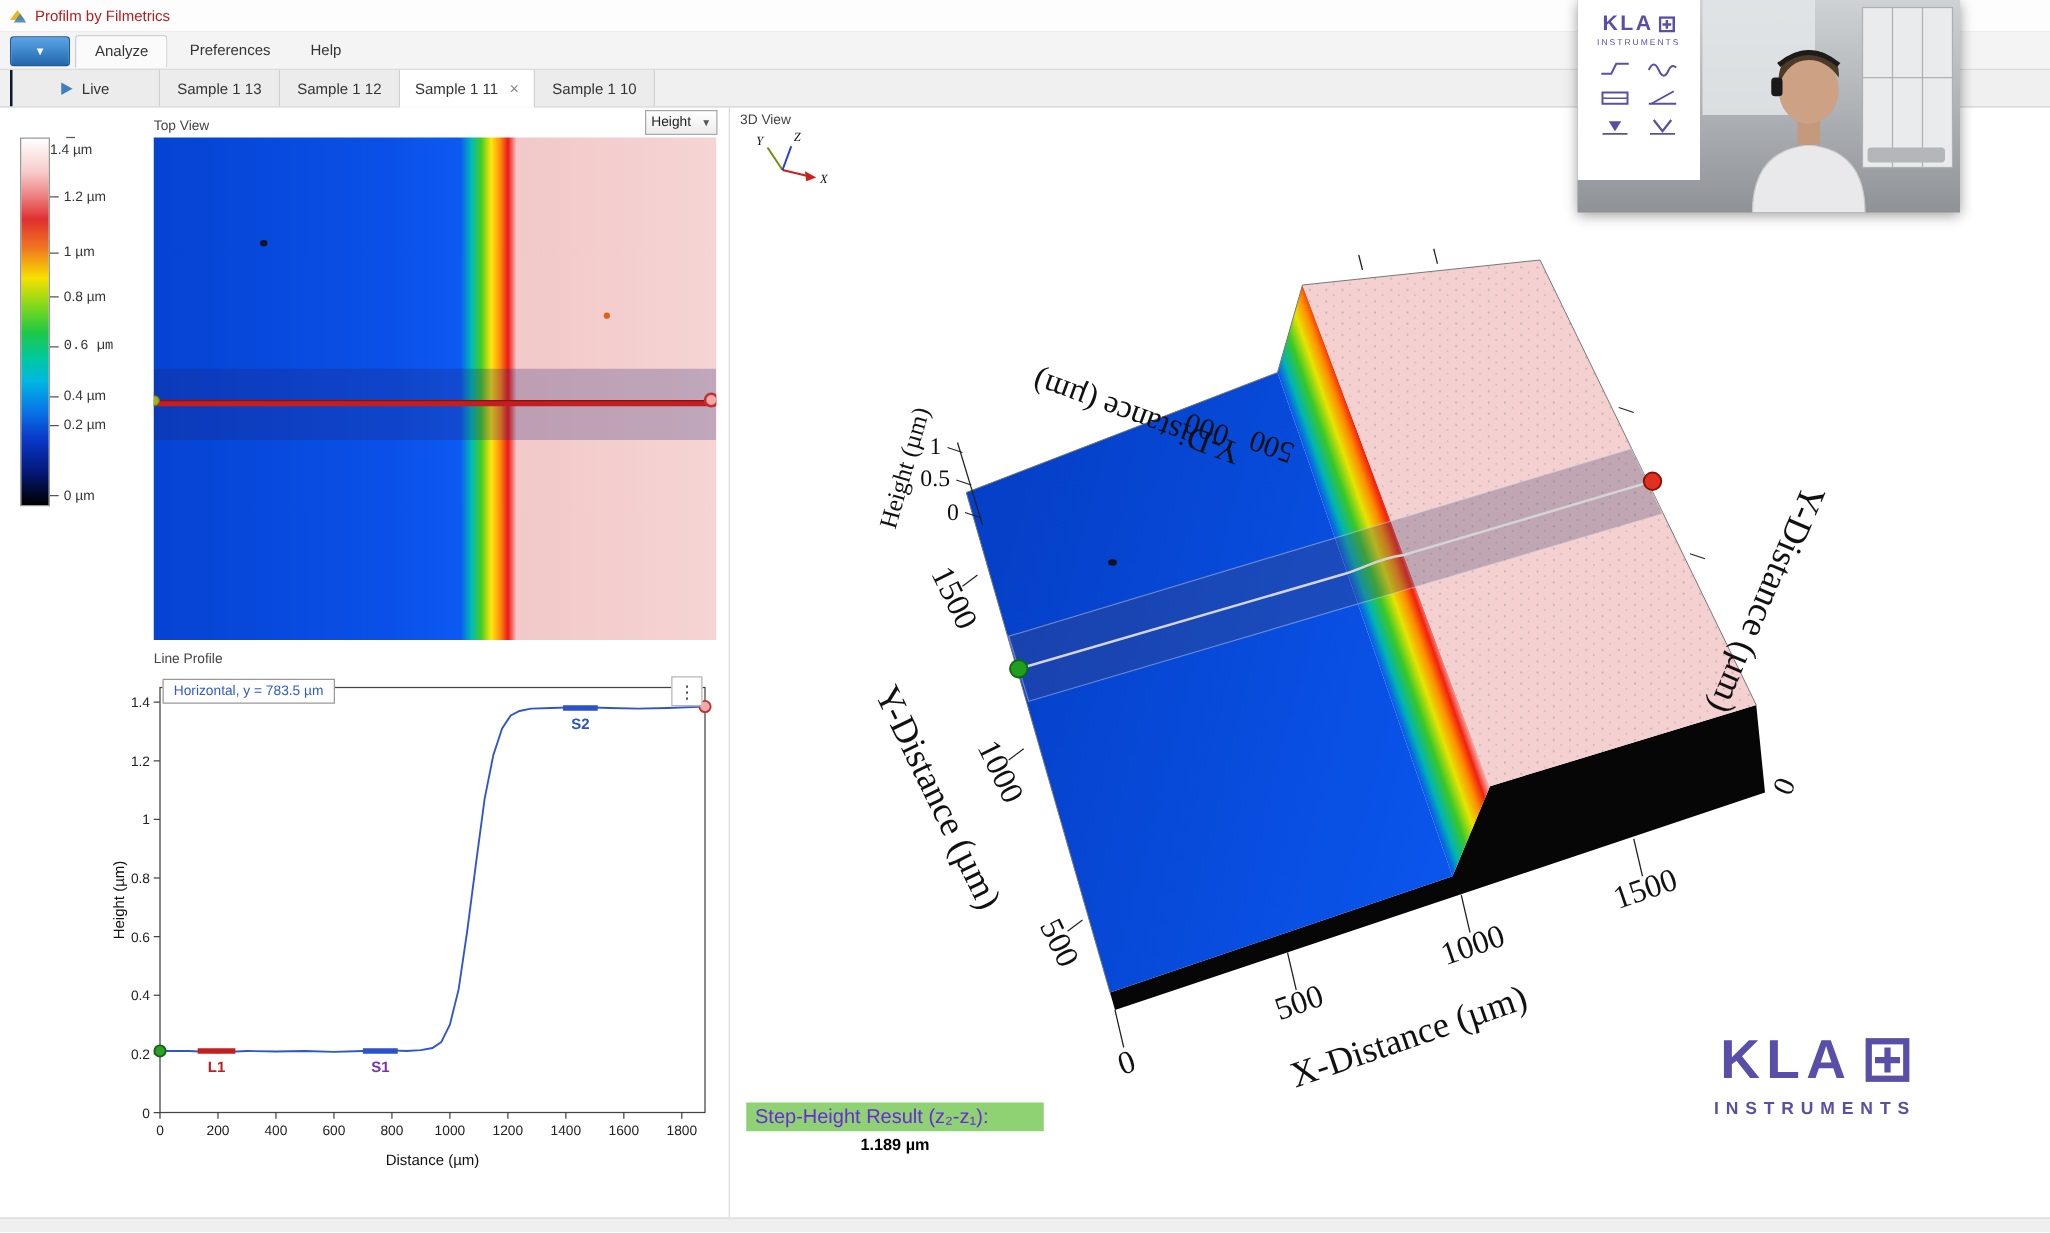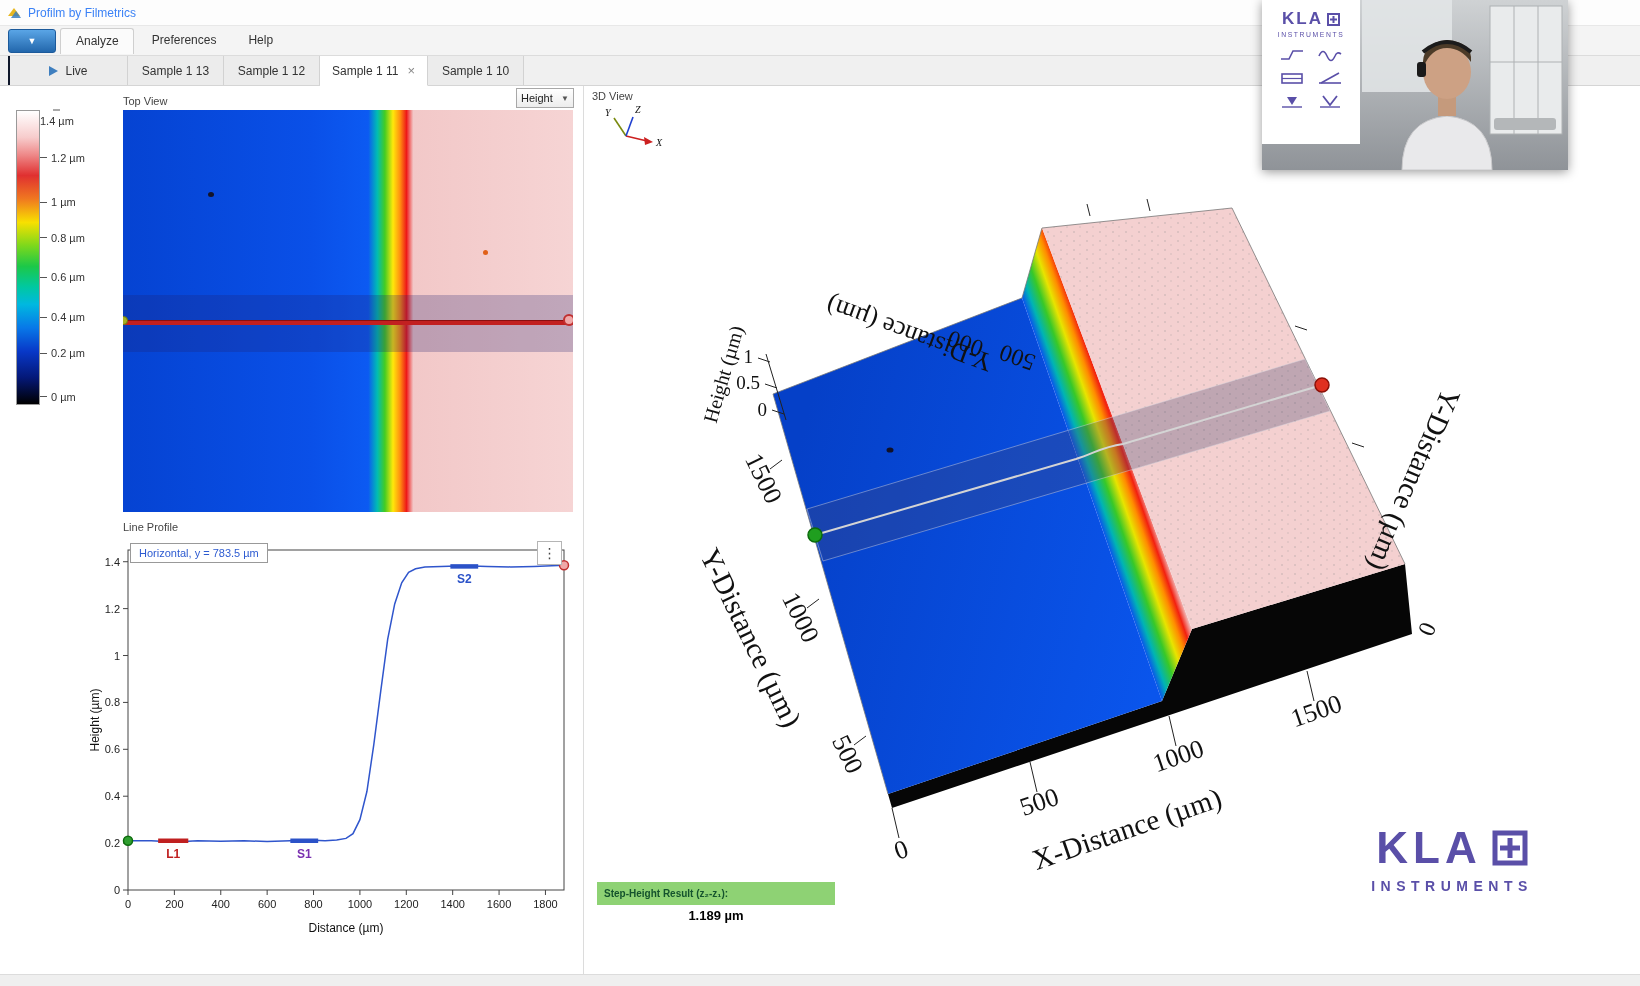--- a/index.html
+++ b/index.html
@@ -2,21 +2,21 @@
 <html><head>
 <meta charset="utf-8">
 <style>
   html,body{margin:0;padding:0;}
   body{width:1640px;height:986px;overflow:hidden;background:#fff;position:relative;
        font-family:"Liberation Sans",sans-serif;color:#222;}
 
   
   .titlebar{position:absolute;left:0;top:0;width:100%;height:26px;background:#fdfdfd;
     border-bottom:1px solid #e8e8e8;display:flex;align-items:center;gap:6px;padding-left:6px;box-sizing:border-box;}
-  .titlebar .title-text{font-size:12px;color:#3b82f6;}
+  .titlebar .title-text{font-size:12px;color:#b91c1c;}
 
   
   .menubar{position:absolute;left:0;top:26px;width:100%;height:30px;background:#f4f4f4;
     border-bottom:1px solid #dcdcdc;display:flex;align-items:center;gap:4px;padding-left:8px;box-sizing:border-box;}
   .file-btn{width:46px;height:22px;border-radius:3px;background:linear-gradient(#5aa5e6,#2367ac);
     border:1px solid #1c5a9b;display:flex;align-items:center;justify-content:center;color:#fff;font-size:9px;cursor:pointer;}
   .menu-item{padding:5px 14px 6px;font-size:12px;color:#333;cursor:pointer;}
   .menu-item.active{background:#fbfbfb;border:1px solid #cfcfcf;border-bottom:none;border-radius:3px 3px 0 0;padding-left:15px;}
 
   
@@ -66,21 +66,21 @@
     display:flex;align-items:center;justify-content:center;color:#444;font-size:14px;box-sizing:border-box;cursor:pointer;}
 
   .panel-divider{position:absolute;left:583px;top:86px;height:888px;width:1px;background:#dcdcdc;}
 
   
   #view3d-svg{position:absolute;left:590px;top:86px;width:1050px;height:892px;}
   .label3d{font-family:"Liberation Serif",serif;fill:#111;}
 
   
   .result-box{position:absolute;left:597px;top:882px;width:238px;height:23px;background:#8ed274;
-    display:flex;align-items:center;padding-left:7px;font-size:10px;font-weight:bold;color:#14532d;box-sizing:border-box;}
+    display:flex;align-items:center;padding-left:7px;font-size:16px;font-weight:normal;color:#6d28d9;box-sizing:border-box;}
   .result-value{position:absolute;left:597px;top:908px;width:238px;text-align:center;font-size:13px;font-weight:bold;color:#000;}
 
   
   .webcam{position:absolute;left:1262px;top:0;width:306px;height:170px;box-shadow:0 2px 10px rgba(0,0,0,.4);overflow:hidden;background:#9aa0a4;}
   .wc-video{position:absolute;left:0;top:0;width:306px;height:170px;}
   .wc-panel{position:absolute;left:0;top:0;width:98px;height:144px;background:#fff;text-align:center;padding-top:9px;box-sizing:border-box;}
   .wc-brand-row{display:flex;align-items:center;justify-content:center;gap:4px;color:#5a4fa8;font-weight:bold;font-size:17px;letter-spacing:2px;}
   .wc-sub{color:#5a4fa8;font-size:6.8px;letter-spacing:1.6px;margin-top:2px;}
   .wc-icons{display:grid;grid-template-columns:1fr 1fr;gap:7px 2px;padding:9px 12px 0;}
   .wc-icons svg{display:block;margin:0 auto;}
@@ -146,29 +146,29 @@
       <span>1.2 µm</span>
     </div>
     <div class="scale-row" style="top: 92px;">
       <span class="scale-tick"></span>
       <span>1 µm</span>
     </div>
     <div class="scale-row" style="top: 127.571px;">
       <span class="scale-tick"></span>
       <span>0.8 µm</span>
     </div>
-    <div class="scale-row" style="top: 167.428px;">
+    <div class="scale-row" style="top: 167.428px; font-family: Liberation Mono, monospace;">
       <span class="scale-tick"></span>
       <span>0.6 µm</span>
     </div>
     <div class="scale-row" style="top: 207.285px;">
       <span class="scale-tick"></span>
       <span>0.4 µm</span>
     </div>
-    <div class="scale-row" style="top: 243px;">
+    <div class="scale-row" style="top: 230px;">
       <span class="scale-tick"></span>
       <span>0.2 µm</span>
     </div>
     <div class="scale-row" style="top: 286.999px;">
       <span class="scale-tick"></span>
       <span>0 µm</span>
     </div>
   </div>
 
 <div class="section-label" style="left:123px;top:95px;">Top View</div>

